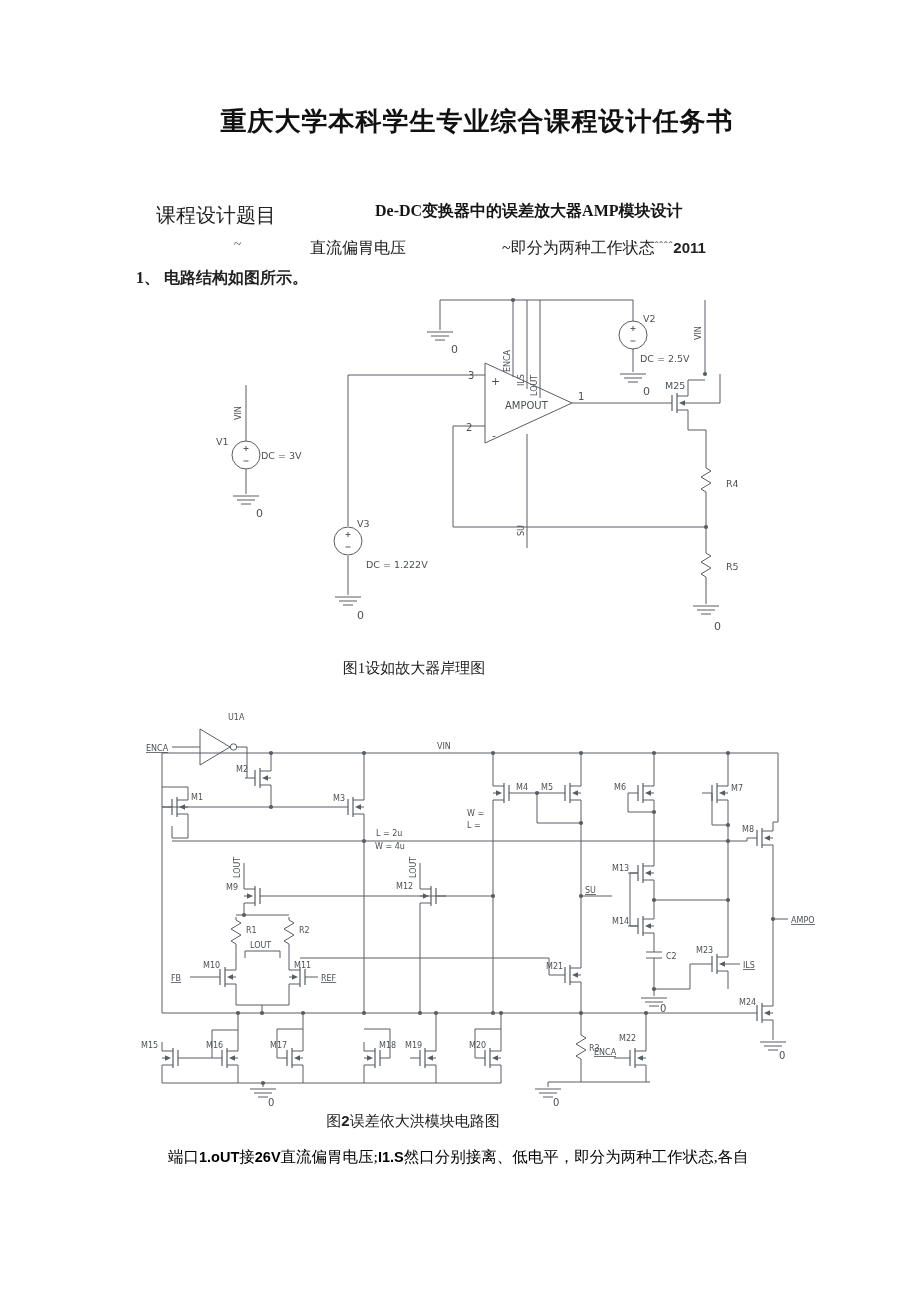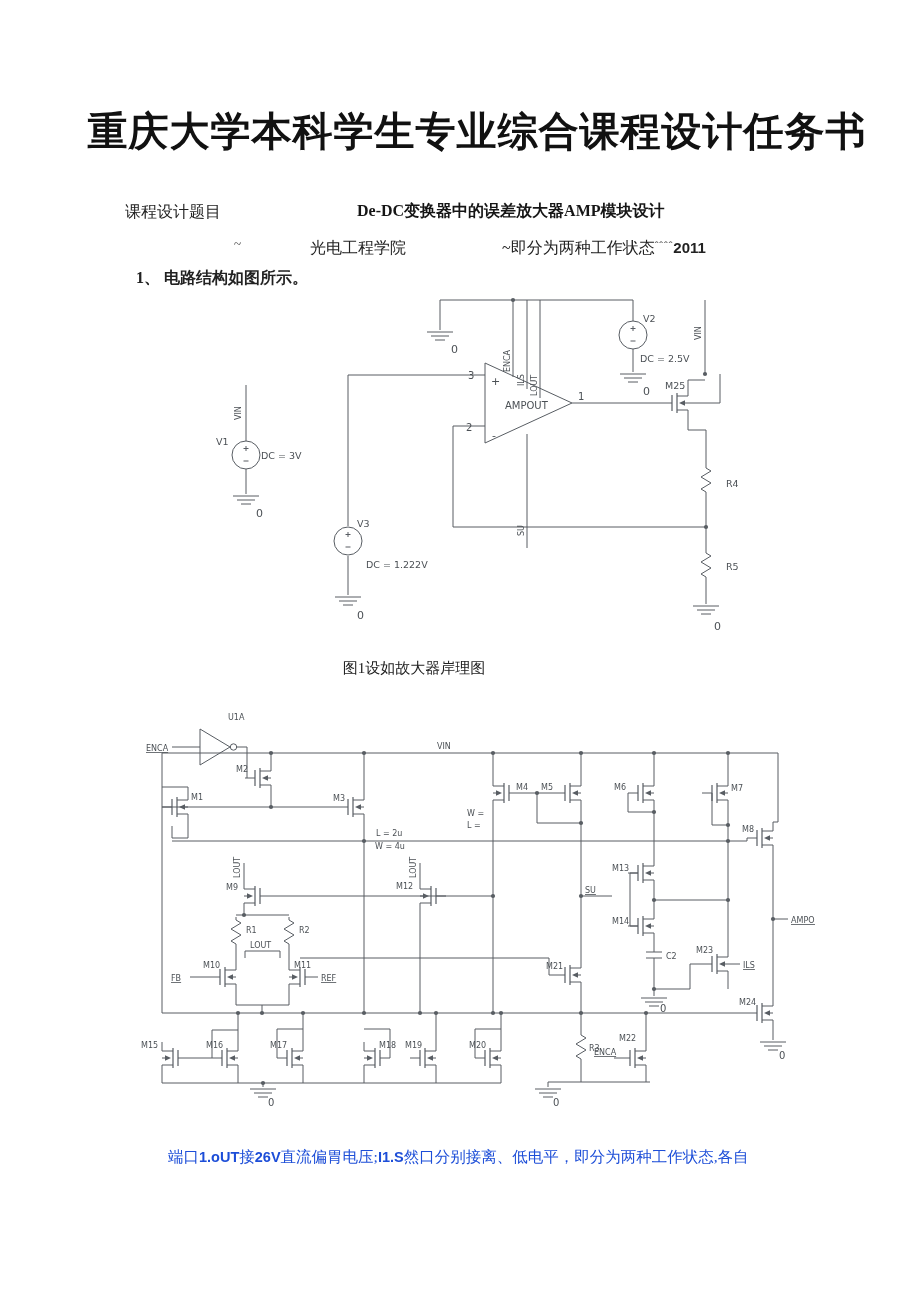--- a/index.html
+++ b/index.html
@@ -1,54 +1,54 @@
 <!DOCTYPE html>
 <html><head>
 <meta charset="utf-8">
 <style>
   html,body{margin:0;padding:0;background:#888;}
   .page{position:relative;width:920px;height:1301px;background:#ffffff;margin:0 auto;
         font-family:"Liberation Serif", serif;color:#1c1c1c;overflow:hidden;}
   .abs{position:absolute;}
   .doc-title{top:104px;left:0;width:920px;text-align:center;padding-left:34px;box-sizing:border-box;
-             font-family:"Liberation Sans", sans-serif;font-weight:bold;font-size:40px;letter-spacing:1px;color:#111;}
-  .row-label{top:202px;left:125px;font-size:16px;color:#222;}
-  .row-value{top:201px;left:357px;font-size:16px;font-weight:bold;color:#151515;}
+             font-family:"Liberation Sans", sans-serif;font-weight:bold;font-size:26px;letter-spacing:1px;color:#111;}
+  .row-label{top:202px;left:156px;font-size:20px;color:#222;}
+  .row-value{top:201px;left:375px;font-size:16px;font-weight:bold;color:#151515;}
   .tilde1{top:236px;left:234px;font-size:13px;color:#333;}
   .college{top:238px;left:310px;font-size:16px;color:#222;}
   .classline{top:238px;left:502px;font-size:16px;color:#222;}
   .classline .marks{font-size:11px;vertical-align:4px;letter-spacing:1px;}
   .classline .year{font-family:"Liberation Sans", sans-serif;font-weight:bold;font-size:15px;}
   .section1{top:268px;left:136px;font-size:16px;font-weight:bold;color:#222;}
   .cap{width:784px;text-align:center;font-size:15px;color:#222;}
   .cap1{top:659px;padding-left:44px;box-sizing:border-box;}
   .cap2{top:1112px;padding-left:42px;box-sizing:border-box;}
   .cap .num{font-family:"Liberation Sans", sans-serif;font-weight:bold;}
-  .bottom-para{top:1147px;left:168px;width:620px;font-size:15.5px;color:#1d4ed8;}
+  .bottom-para{top:1147px;left:168px;width:620px;font-size:15.5px;color:#000000;}
   .bsans{font-family:"Liberation Sans", sans-serif;font-weight:bold;font-size:14.5px;}
   svg{position:absolute;}
   svg text{font-family:"DejaVu Sans", sans-serif;fill:#4b5055;}
   .w{stroke:#585d63;stroke-width:1;fill:none;}
   .w2{stroke:#585d63;stroke-width:1.2;fill:none;}
   .f{fill:#585d63;stroke:none;}
   .t10{font-size:10px;} .t9{font-size:9.5px;} .t8{font-size:8px;} .t11{font-size:11px;}
   .u{text-decoration:underline;}
 </style>
 </head>
 <body>
 
 <div class="page">
 
   <div class="abs doc-title">重庆大学本科学生专业综合课程设计任务书</div>
 
   <div class="abs row-label">课程设计题目</div>
   <div class="abs row-value">De-DC变换器中的误差放大器AMP模块设计</div>
 
   <div class="abs tilde1">~</div>
-  <div class="abs college">光电工程学院</div>
+  <div class="abs college">直流偏胃电压</div>
   <div class="abs classline">
     <span>~</span><span>即分为两种工作状态</span><span class="marks">ˆˆˆˆ</span><span class="year">2011</span>
   </div>
 
   <div class="abs section1">1、 电路结构如图所示。</div>
 
   <svg class="abs" style="left:180px;top:292px;" width="600" height="350" viewBox="180 292 600 350">
     <defs>
       <g id="fet">
         <line class="w" x1="-14" y1="0" x2="-4" y2="0"></line>
@@ -333,18 +333,21 @@
       <text class="t8" x="379" y="1048">M18</text>
       <text class="t8" x="405" y="1048">M19</text>
       <text class="t8" x="469" y="1048">M20</text>
       <text class="t10" x="268" y="1106">0</text>
       <text class="t10" x="660" y="1012">0</text>
       <text class="t10" x="553" y="1106">0</text>
       <text class="t10" x="779" y="1059">0</text>
     </g>
   </svg>
 
+  <div class="abs cap cap2">
+    <span>图</span><span class="num">2</span><span>误差依大洪模块电路图</span>
+  </div>
 
   <div class="abs bottom-para">
     <span>端口</span><span class="bsans">1.oUT</span><span>接</span><span class="bsans">26V</span><span>直流偏胃电压;</span><span class="bsans">I1.S</span><span>然口分别接离、低电平，即分为两种工作状态,各自</span>
   </div>
 
 </div>
 
 </body></html>

